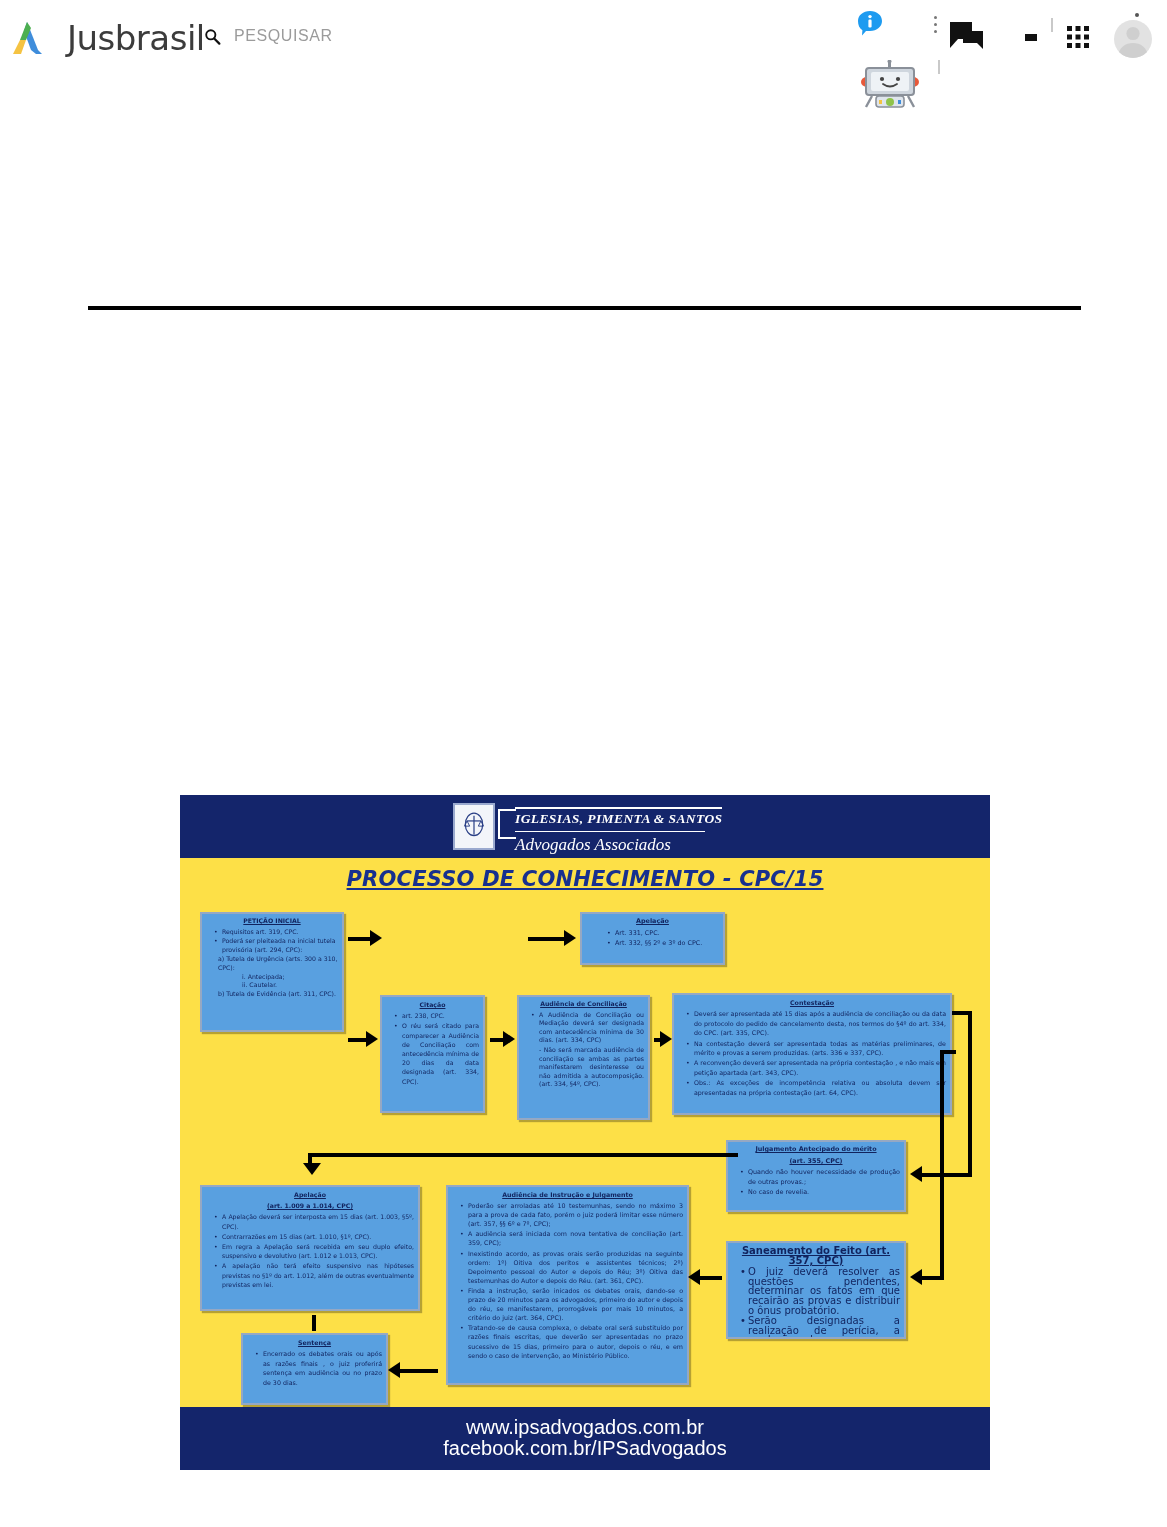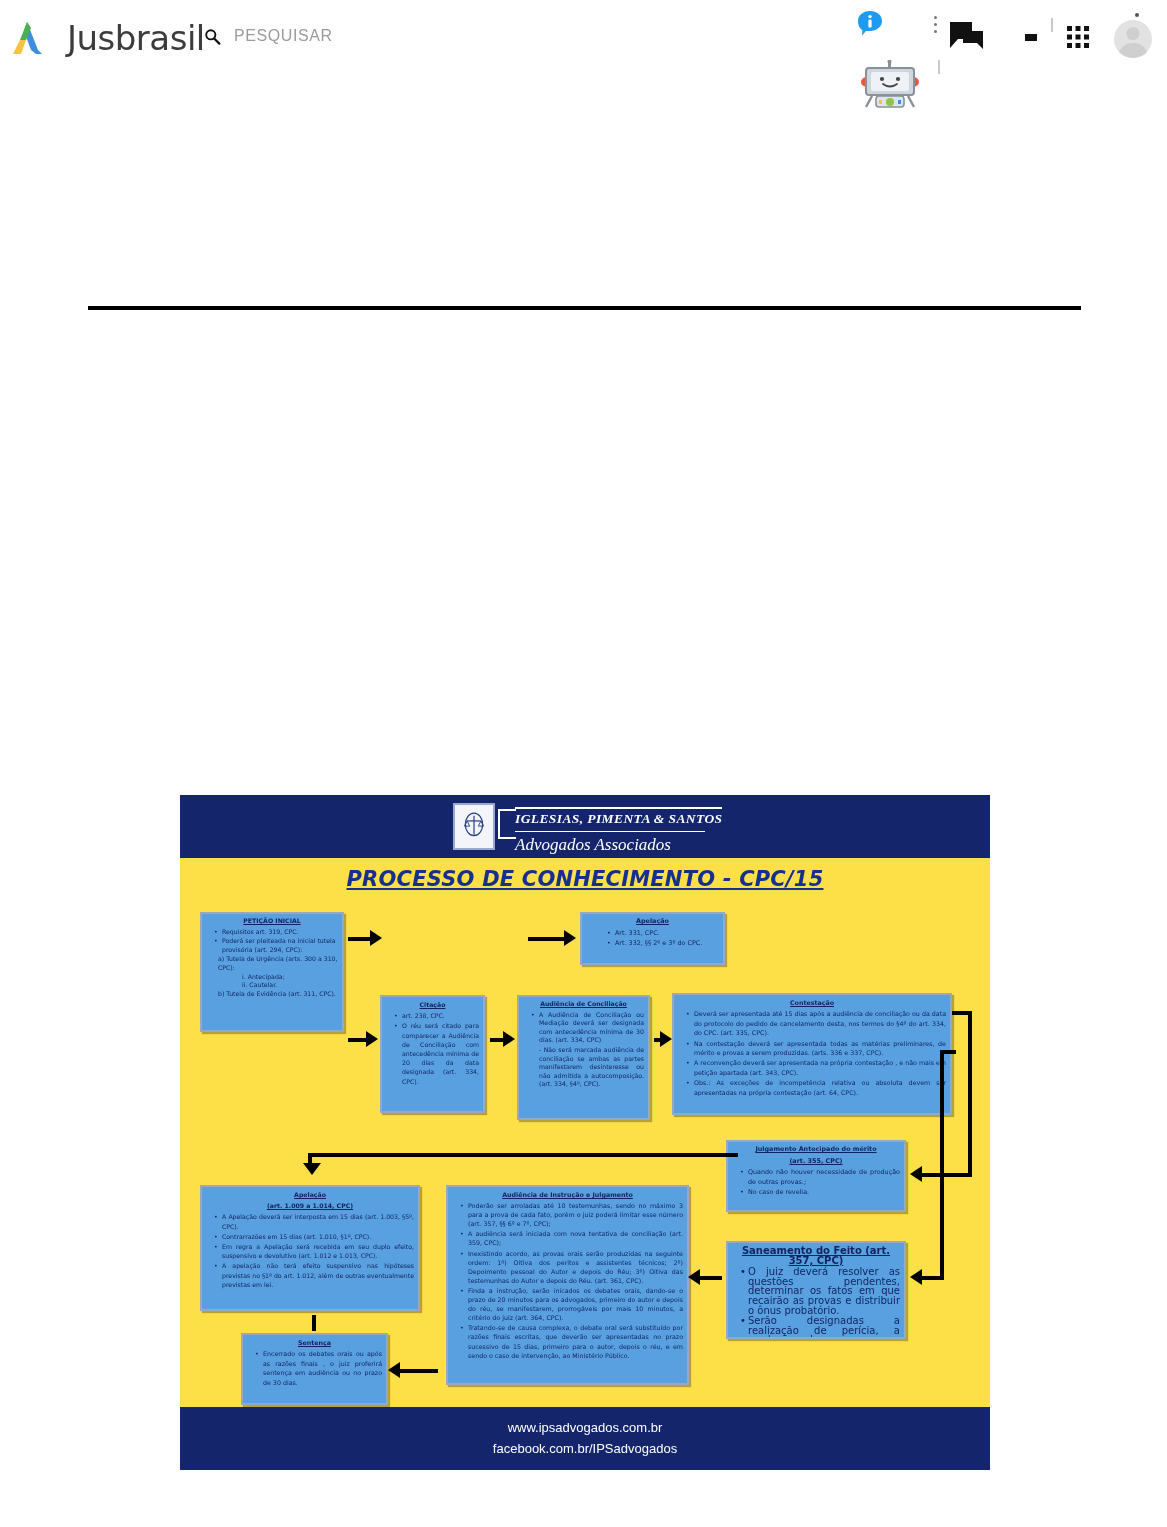--- a/index.html
+++ b/index.html
@@ -98,21 +98,21 @@
     font-size: 21px; font-weight: 700; font-style: italic;
     color: #17308f; letter-spacing: 0.2px;
     text-decoration: underline;
     font-family: "DejaVu Sans", sans-serif;
   }
   #doc-footer {
     position: absolute; left: 0; top: 612px; width: 810px; height: 63px;
     background: #14256b; color: #ffffff; text-align: center;
     padding-top: 10px;
   }
-  #doc-footer div { font-size: 13px; line-height: 21px; }
+  #doc-footer div { font-size: 20px; line-height: 21px; }
 
   
   .box {
     position: absolute;
     background: #59a0e0;
     border: 2px solid #95a8c4;
     box-shadow: 2px 2px 1px rgba(0,0,0,0.28);
     color: #11235e;
     font-family: "DejaVu Sans", sans-serif;
     padding: 3px 4px 3px 4px;

